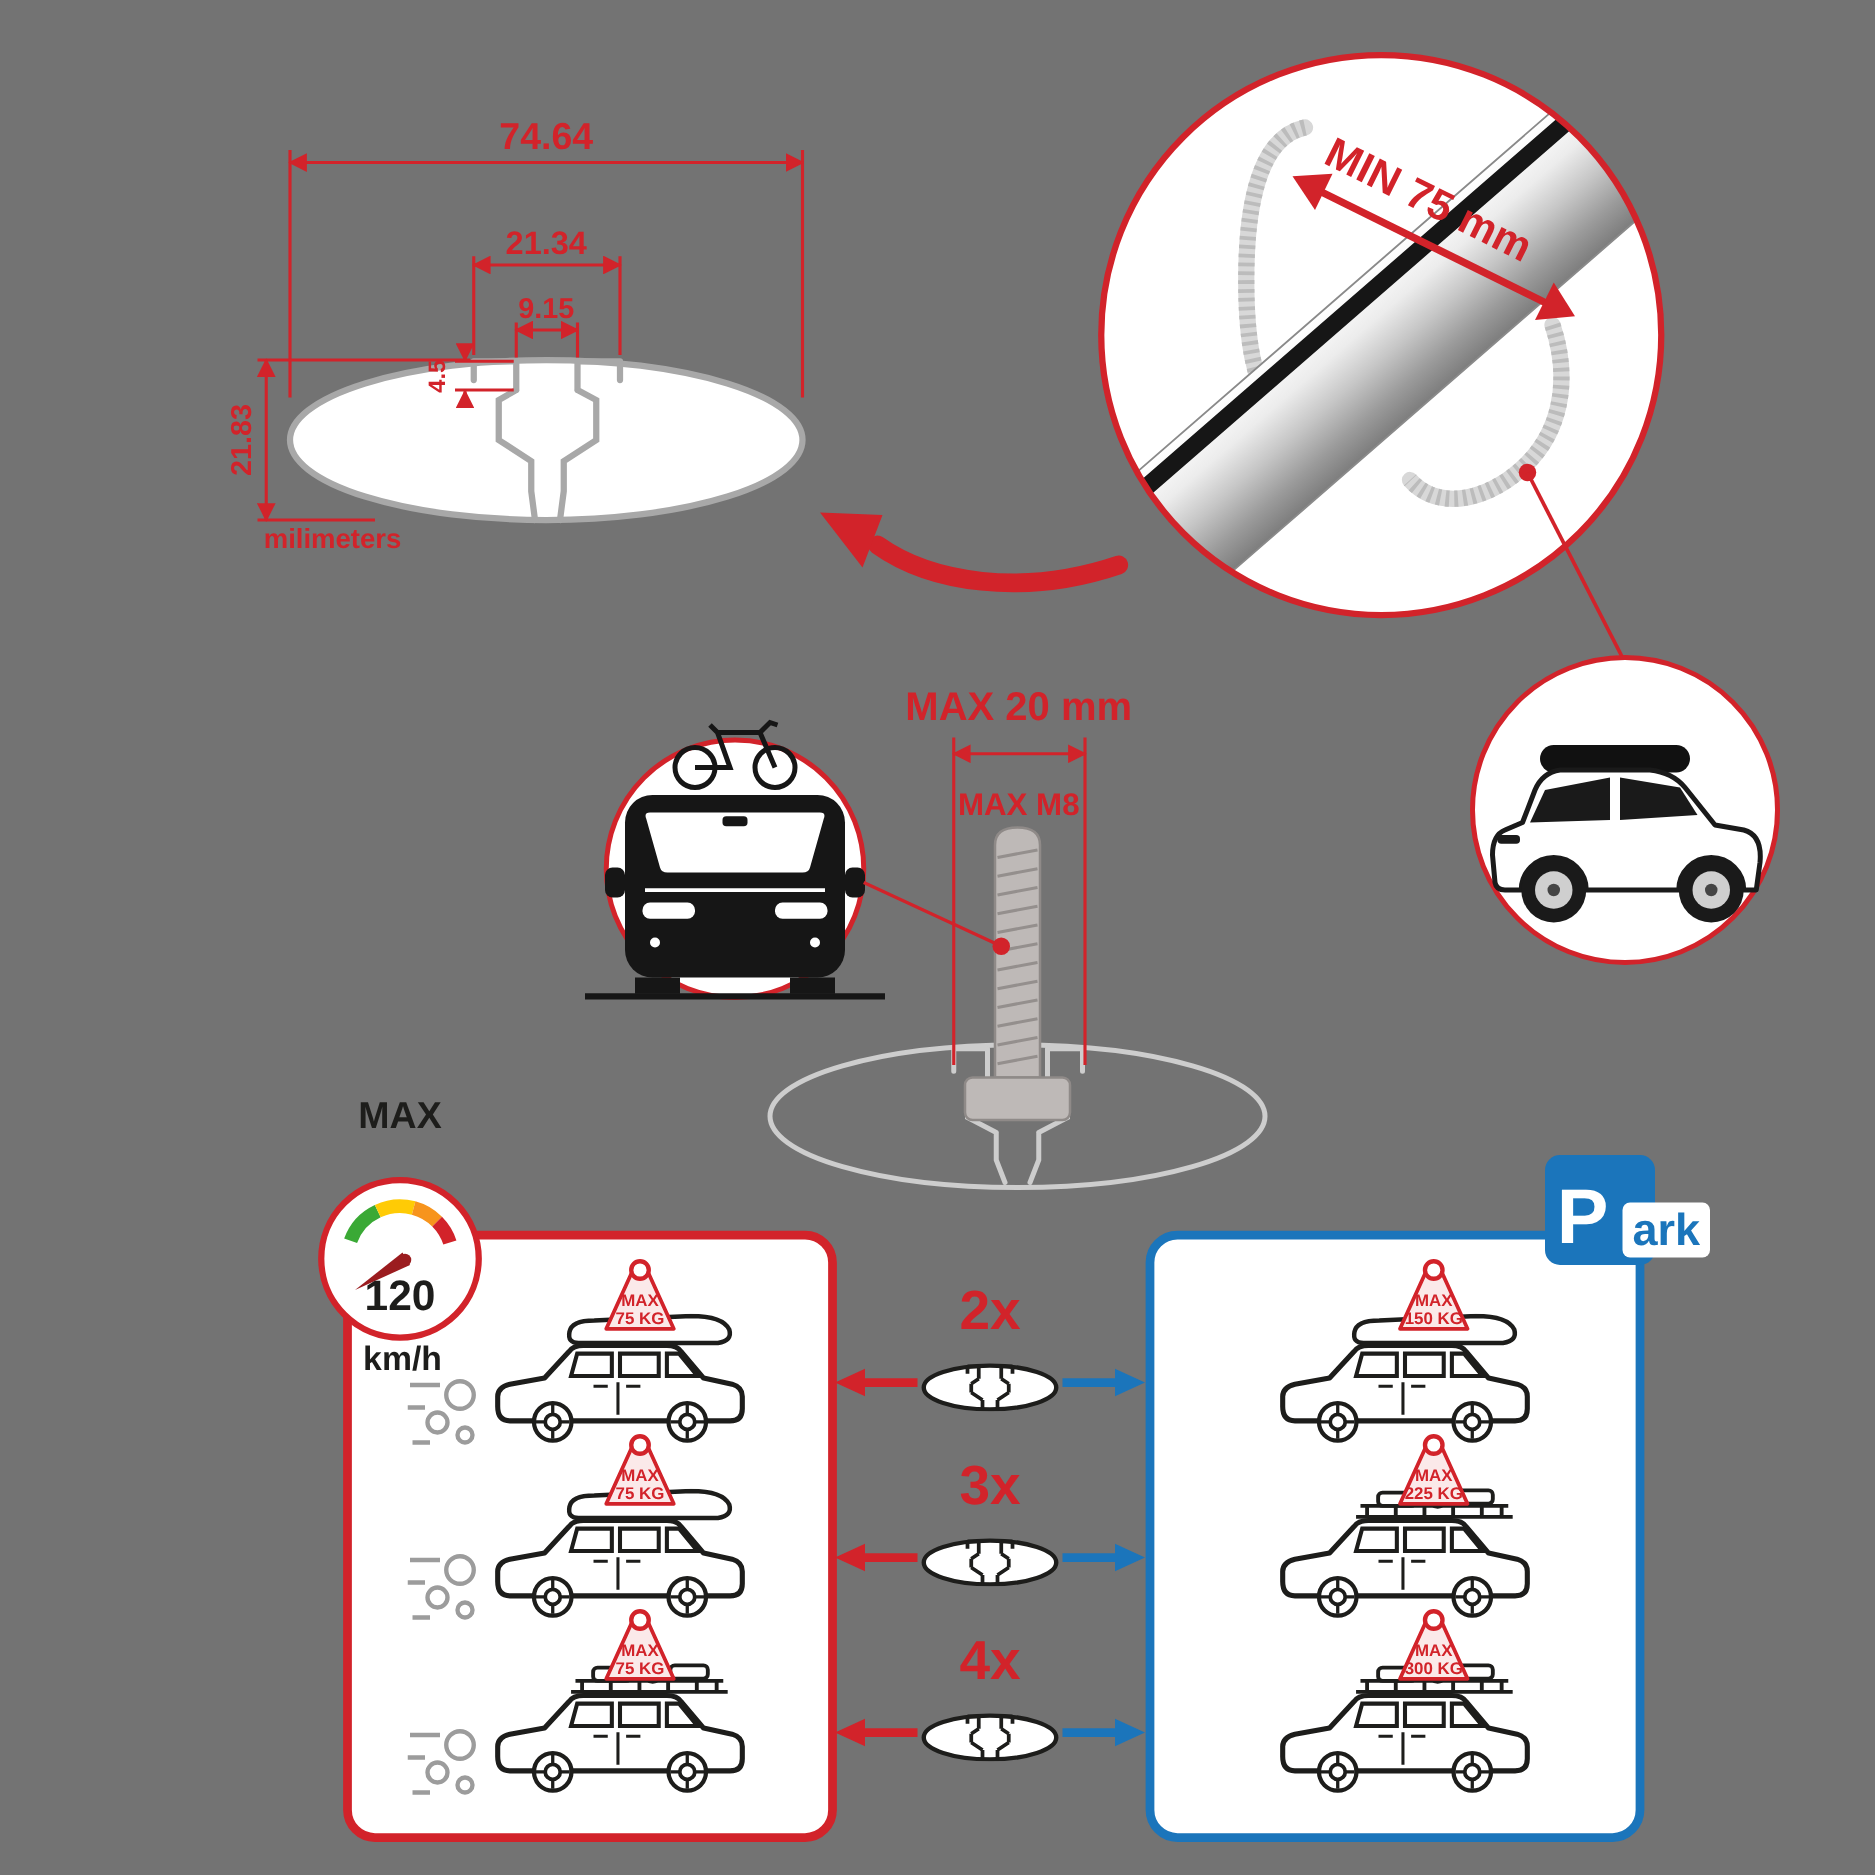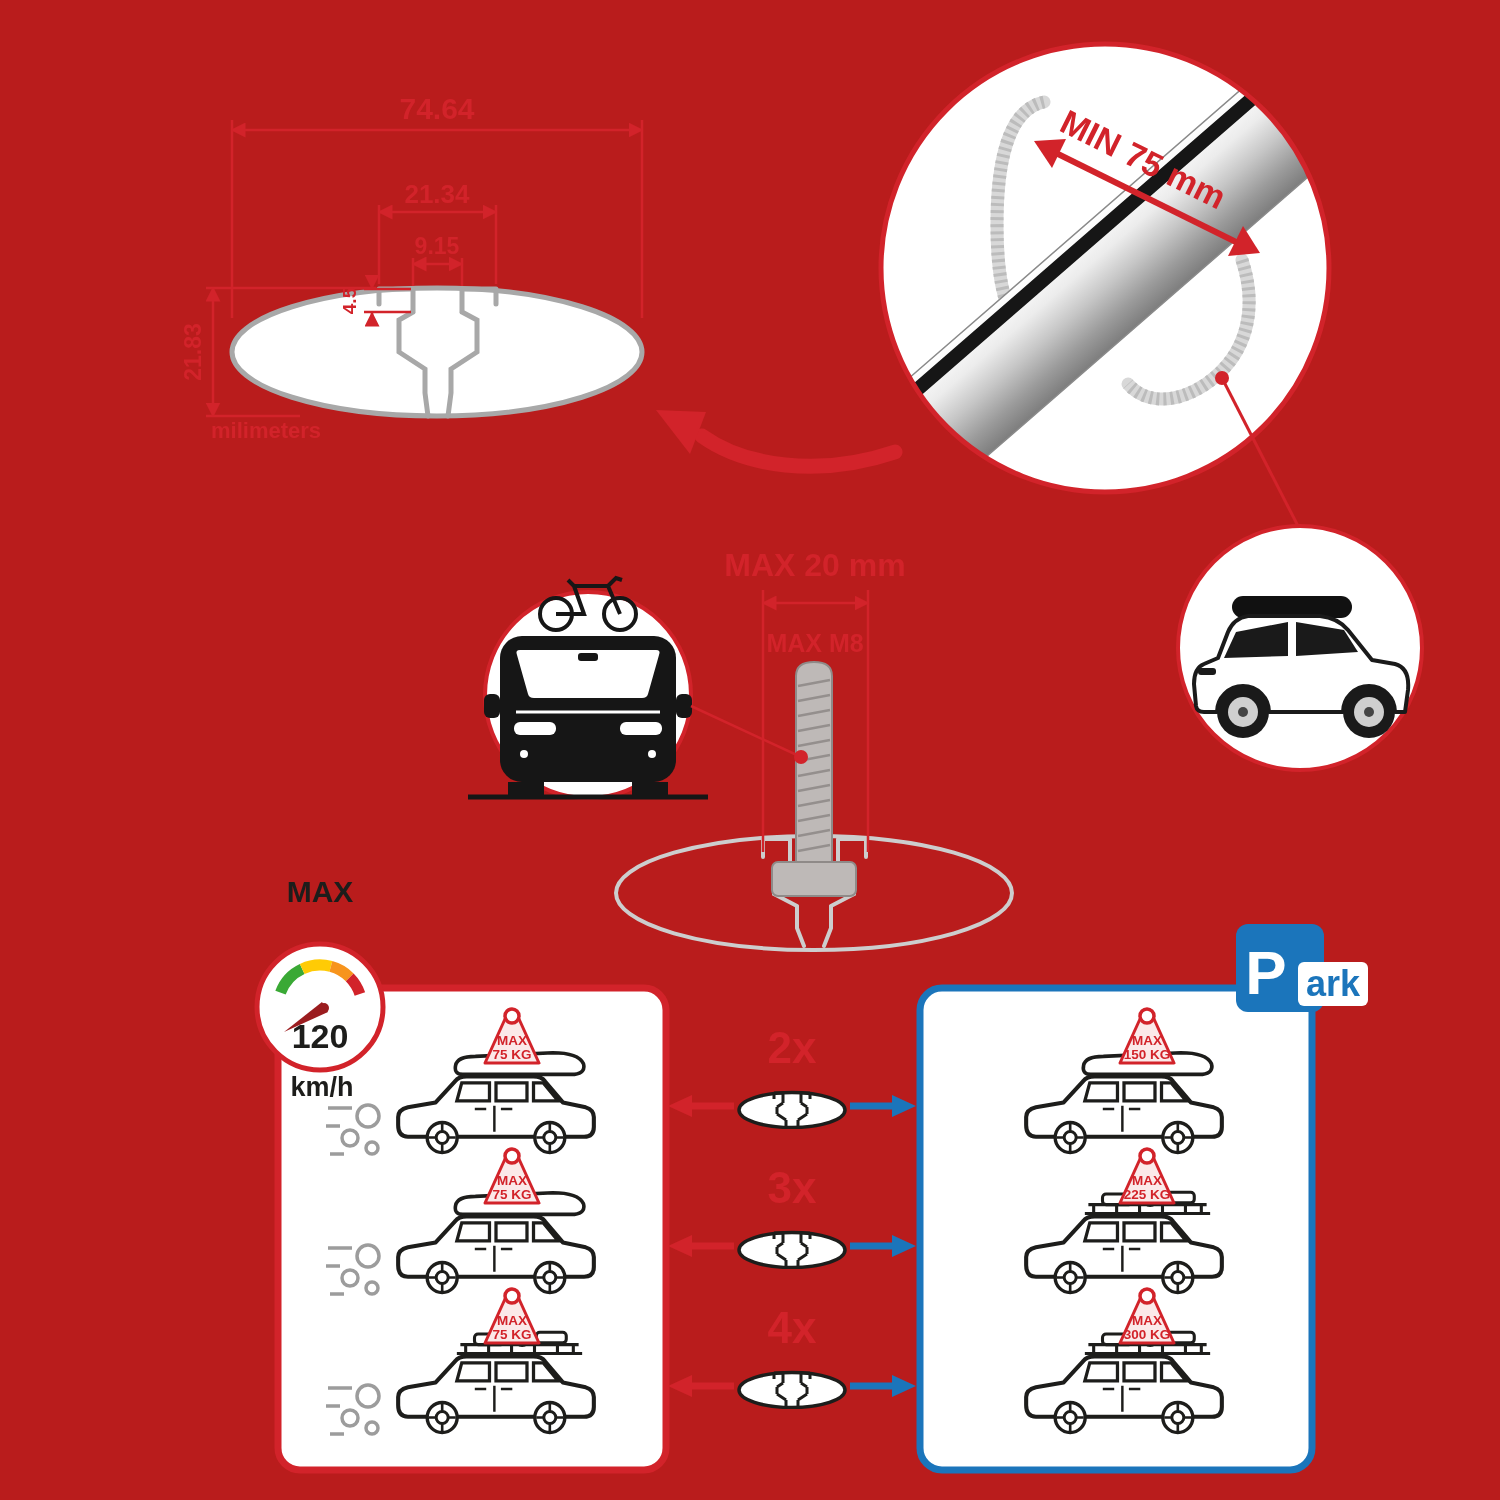--- a/index.html
+++ b/index.html
@@ -1,16 +1,16 @@
 <!DOCTYPE html>
 <html><head>
 <meta charset="utf-8">
 <style>
   html,body{margin:0;padding:0;background:#fff;}
-  .canvas{position:relative;width:1500px;height:1500px;background:#b91c1c;overflow:hidden;}
+  .canvas{position:relative;width:1500px;height:1500px;background:#737373;overflow:hidden;}
   svg{display:block;}
   text{font-family:"Liberation Sans",sans-serif;}
   .red-t{fill:#d2232a;font-weight:bold;}
   .ink-t{fill:#1d1d1b;font-weight:bold;}
   .blue-t{fill:#1b75bb;font-weight:bold;}
   .white-t{fill:#ffffff;font-weight:bold;}
 </style>
 </head>
 <body>
 

